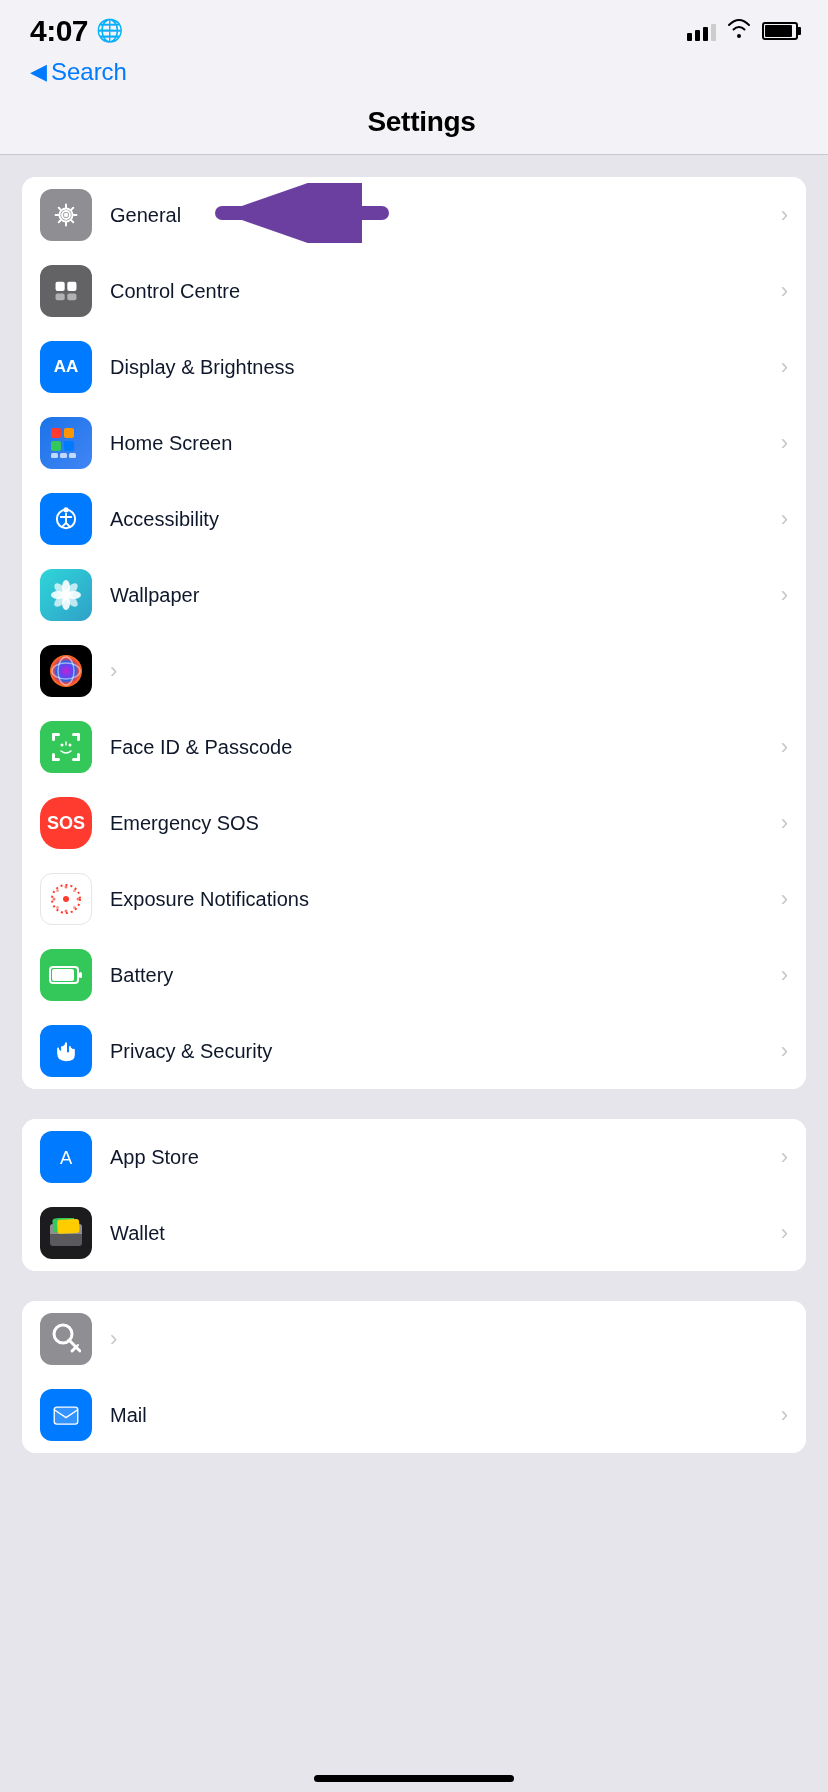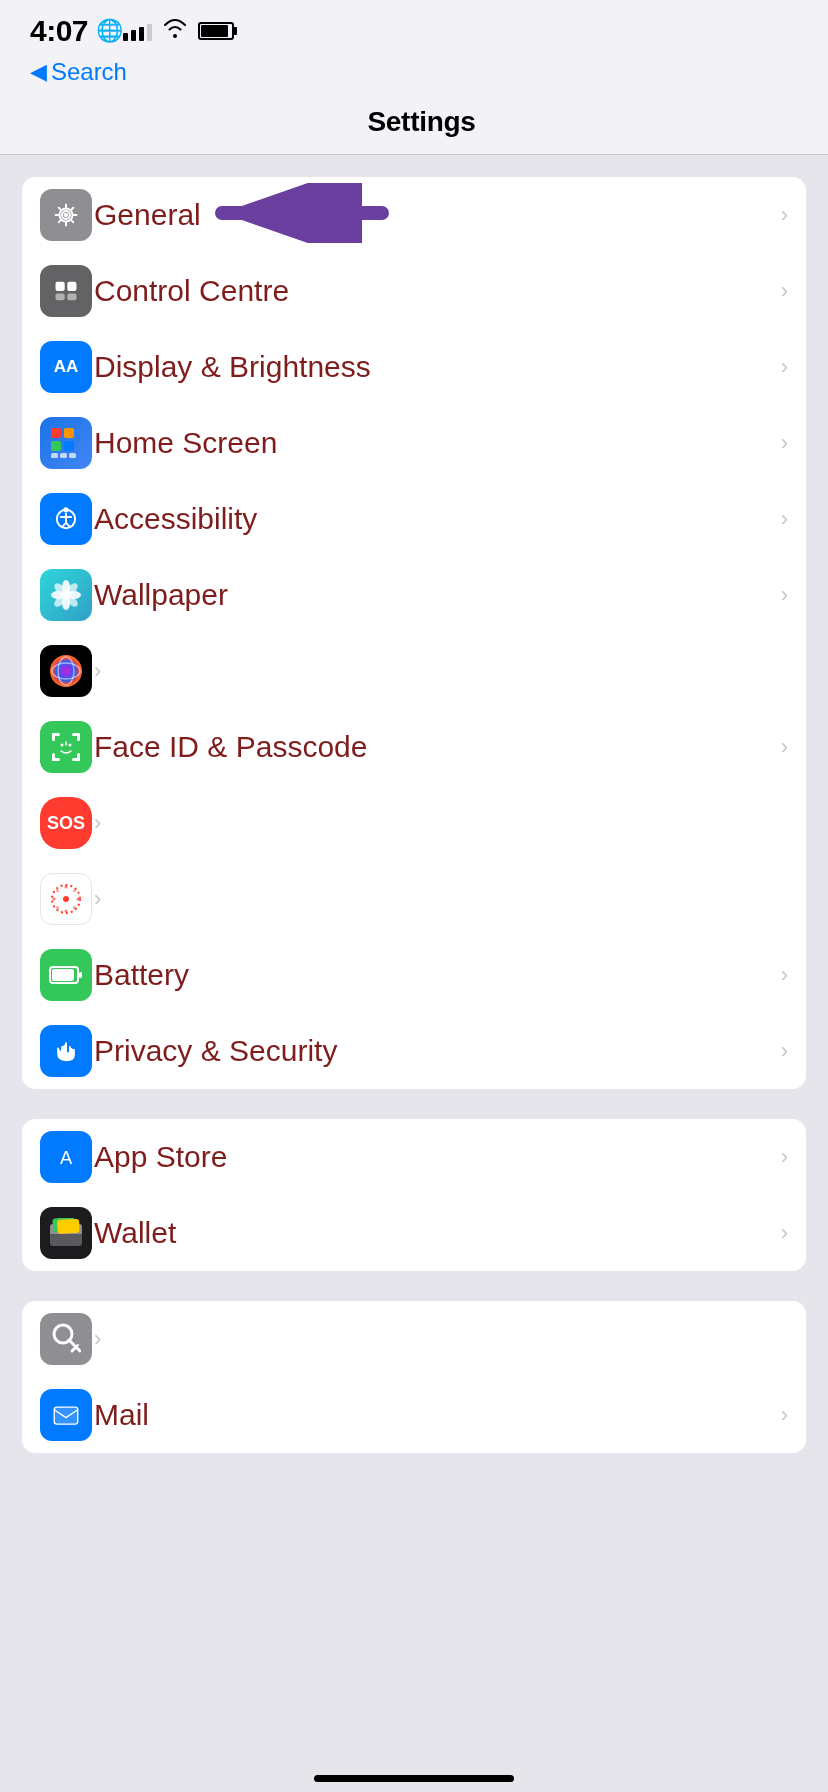--- a/index.html
+++ b/index.html
@@ -11,21 +11,21 @@
       background: #e5e5eb;
       font-family: -apple-system, 'SF Pro Text', 'Helvetica Neue', sans-serif;
       overflow-x: hidden;
     }
 
     
     .status-bar {
       background: #f2f2f7;
       padding: 14px 30px 6px 30px;
       display: flex;
-      justify-content: flex-start;
+      justify-content: space-between;
       align-items: center;
       height: 54px;
     }
 
     .status-left {
       display: flex;
       align-items: center;
       gap: 8px;
     }
 
@@ -159,29 +159,29 @@
       background: #c8c7cc;
     }
 
     .item-icon {
       width: 52px;
       height: 52px;
       border-radius: 12px;
       display: flex;
       align-items: center;
       justify-content: center;
-      margin-right: 2px;
+      margin-right: 18px;
       flex-shrink: 0;
       font-size: 26px;
     }
 
     .item-label {
       flex: 1;
-      font-size: 30px;
-      color: #7f1d1d;
+      font-size: 20px;
+      color: #0f172a;
       font-weight: 400;
     }
 
     .item-chevron {
       font-size: 22px;
       color: #c7c7cc;
       font-weight: 500;
     }
 
     
@@ -431,40 +431,42 @@
         </svg>
       </div>
       <span class="item-label">Face ID &amp; Passcode</span>
       <span class="item-chevron">›</span>
     </div>
 
     <div class="settings-item">
       <div class="item-icon icon-sos" style="display:flex;align-items:center;justify-content:center;font-size:18px;font-weight:900;color:white;background:#ff3b30;border-radius:20px;width:52px;height:52px;">
         SOS
       </div>
+      <span class="item-label">Emergency SOS</span>
       <span class="item-chevron">›</span>
     </div>
 
     <div class="settings-item">
       <div class="item-icon" style="background: #fff; border-radius:12px; width:52px;height:52px;display:flex;align-items:center;justify-content:center; border: 1px solid #e5e5ea;">
         <svg width="36" height="36" viewBox="0 0 36 36">
 
           <circle cx="18" cy="18" r="14" fill="none" stroke="#ff3b30" stroke-width="2" stroke-dasharray="2 3"></circle>
           <circle cx="18" cy="18" r="3" fill="#ff3b30"></circle>
 
           <circle cx="18" cy="6" r="1.5" fill="#ff3b30" opacity="0.7"></circle>
           <circle cx="18" cy="30" r="1.5" fill="#ff3b30" opacity="0.7"></circle>
           <circle cx="6" cy="18" r="1.5" fill="#ff3b30" opacity="0.7"></circle>
           <circle cx="30" cy="18" r="1.5" fill="#ff3b30" opacity="0.7"></circle>
           <circle cx="9.5" cy="9.5" r="1.5" fill="#ff3b30" opacity="0.5"></circle>
           <circle cx="26.5" cy="9.5" r="1.5" fill="#ff3b30" opacity="0.5"></circle>
           <circle cx="9.5" cy="26.5" r="1.5" fill="#ff3b30" opacity="0.5"></circle>
           <circle cx="26.5" cy="26.5" r="1.5" fill="#ff3b30" opacity="0.5"></circle>
         </svg>
       </div>
+      <span class="item-label">Exposure Notifications</span>
       <span class="item-chevron">›</span>
     </div>
 
     <div class="settings-item">
       <div class="item-icon" style="background: #34c759; border-radius:12px; width:52px;height:52px;display:flex;align-items:center;justify-content:center;">
         <svg width="34" height="20" viewBox="0 0 34 20">
           <rect x="1" y="2" width="28" height="16" rx="3" fill="none" stroke="white" stroke-width="2"></rect>
           <rect x="3" y="4" width="22" height="12" rx="2" fill="white"></rect>
           <rect x="30" y="7" width="3" height="6" rx="1.5" fill="white"></rect>
         </svg>

